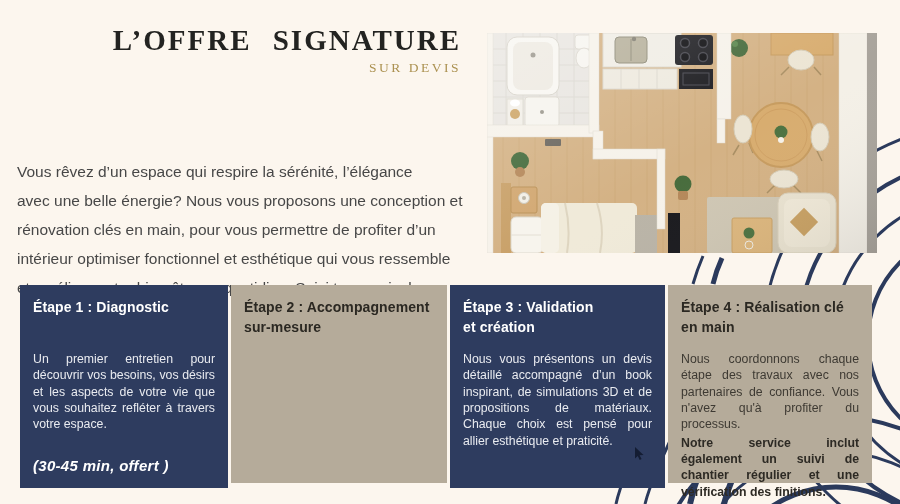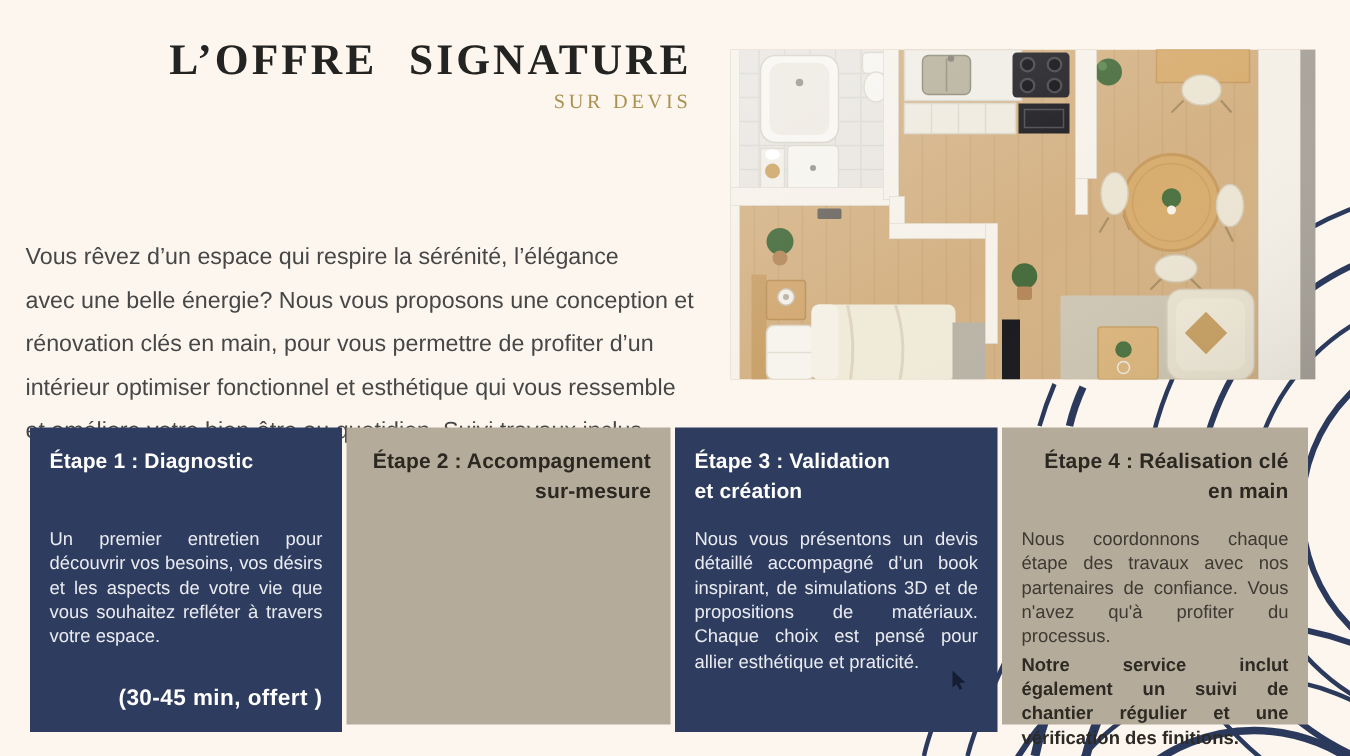--- a/index.html
+++ b/index.html
@@ -34,25 +34,26 @@
   
   .steps{position:absolute;left:20px;top:285px;z-index:2;display:flex;gap:3px;}
   .card{box-sizing:border-box;padding:13px 13px 10px 13px;}
   .card.navy{background:#2e3c5f;color:#e9ebf0;height:203px;}
   .card.beige{background:#b5ab9a;color:#3e3a33;height:198px;}
   .card h2{
     margin:0;font-size:14px;line-height:1.4;font-weight:700;
     min-height:53px;letter-spacing:0.1px;
   }
   .card.navy h2{color:#ffffff;}
-  .card.beige h2{color:#2b2822;text-align:right;}
+  .card.beige h2{color:#2b2822;}
   .card .body{margin:0;font-size:12.3px;line-height:1.33;text-align:justify;}
   .card .note{
-    margin-top:24px;text-align:right;font-weight:700;font-size:15px;color:#ffffff;
+    margin-top:24px;text-align:left;font-weight:700;font-size:15px;color:#ffffff;
     letter-spacing:0.3px;
+    font-style:italic;
   }
   .card .emphasis{
     margin:2px 0 0 0;font-size:12.3px;line-height:1.33;font-weight:700;
     color:#2d2a24;text-align:justify;
   }
   .c1{width:208px;}
   .c2{width:216px;}
   .c3{width:215px;}
   .c4{width:204px;}
   

